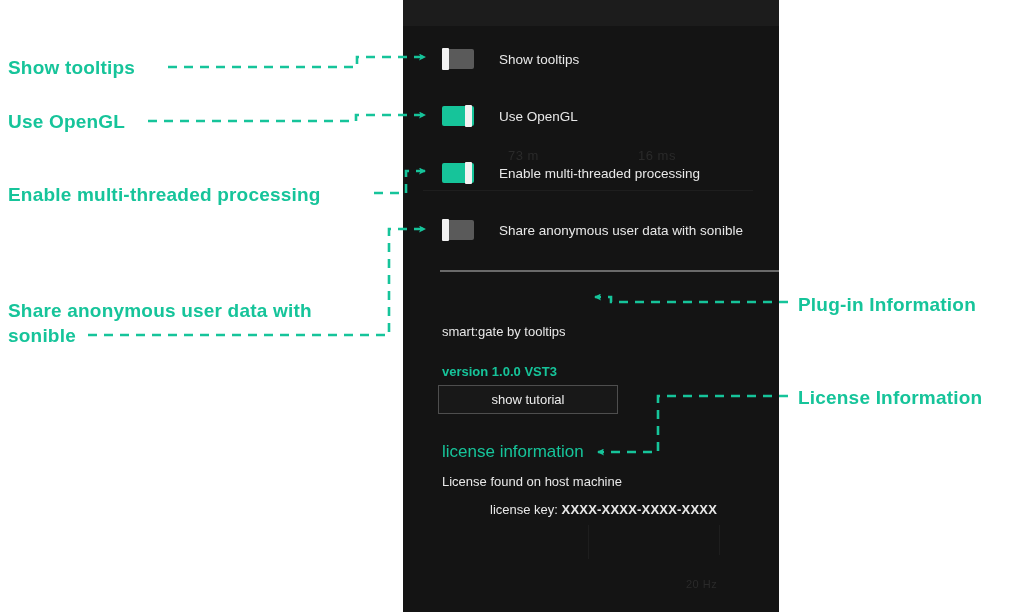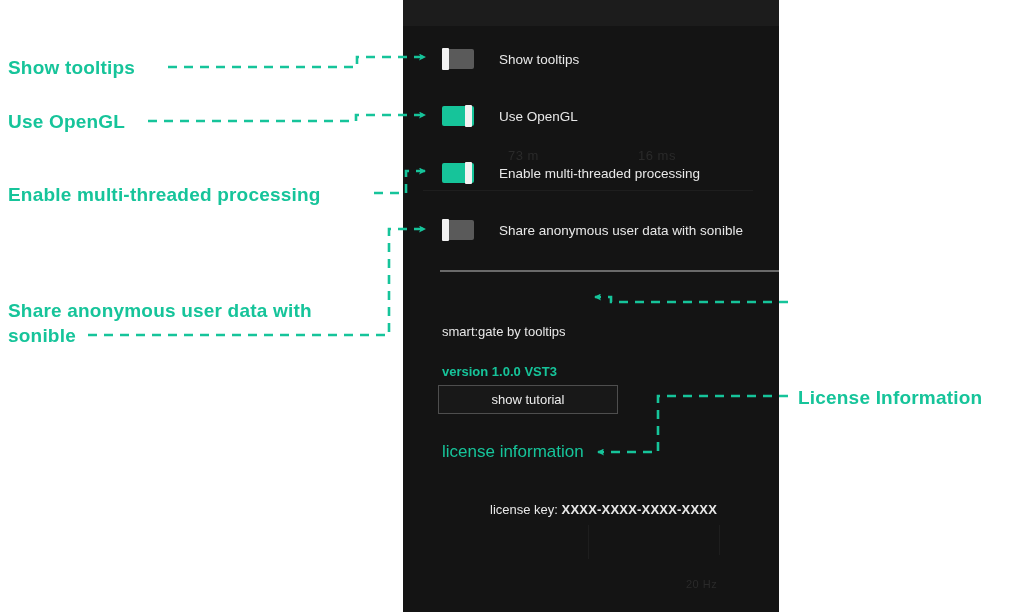--- a/index.html
+++ b/index.html
@@ -190,33 +190,35 @@
       </div>
       <div class="row-label">Share anonymous user data with sonible</div>
     </div>
 
     <div id="divider"></div>
 
     <div class="info-line" style="top:324px;">smart:gate by tooltips</div>
     <div class="info-line accent" style="top:364px;">version 1.0.0 VST3</div>
 
     <div class="section-head" style="top:442px;">license information</div>
+    <div class="info-line" style="top:474px;">License found on host machine</div>
     <div class="info-line" style="top:502px;margin-left:48px;">
       <span>license key:</span>
       <span class="key">XXXX-XXXX-XXXX-XXXX</span>
     </div>
   </div>
 
   <button id="tutorial-btn">show tutorial</button>
 
   <div class="anno" style="left:8px; top:55px;">Show tooltips</div>
   <div class="anno" style="left:8px; top:109px;">Use OpenGL</div>
   <div class="anno" style="left:8px; top:182px;">Enable multi-threaded processing</div>
   <div class="anno wrap" style="left:8px; top:298px;">Share anonymous user data with sonible</div>
 
+  <div class="anno" style="left:798px; top:292px;">Plug-in Information</div>
   <div class="anno" style="left:798px; top:385px;">License Information</div>
 
   <svg id="overlay-svg" viewBox="0 0 1017 612">
     <defs>
       <marker id="arrowR" markerWidth="7" markerHeight="7" refX="6" refY="3.5" orient="auto" markerUnits="userSpaceOnUse">
         <path d="M0,0 L7,3.5 L0,7 L1.6,3.5 z" fill="#16c49a"></path>
       </marker>
       <marker id="arrowL" markerWidth="7" markerHeight="7" refX="6" refY="3.5" orient="auto" markerUnits="userSpaceOnUse">
         <path d="M0,0 L7,3.5 L0,7 L1.6,3.5 z" fill="#16c49a"></path>
       </marker>

